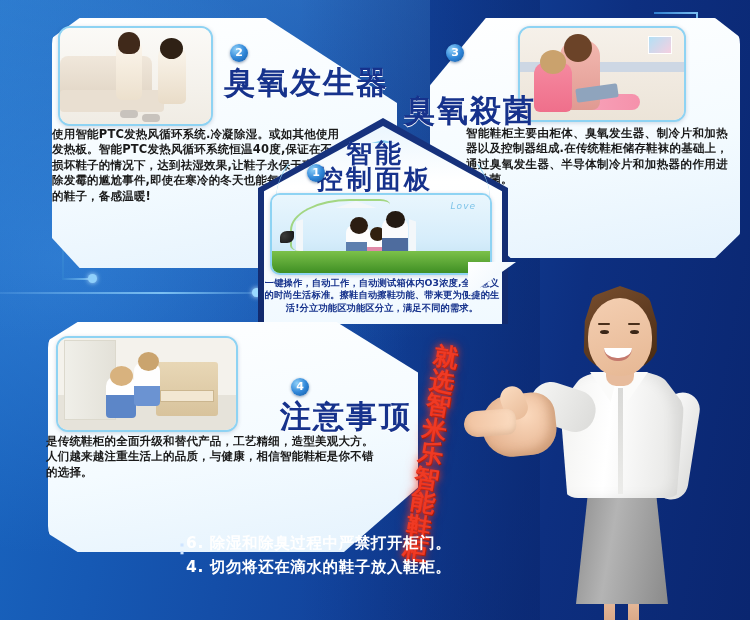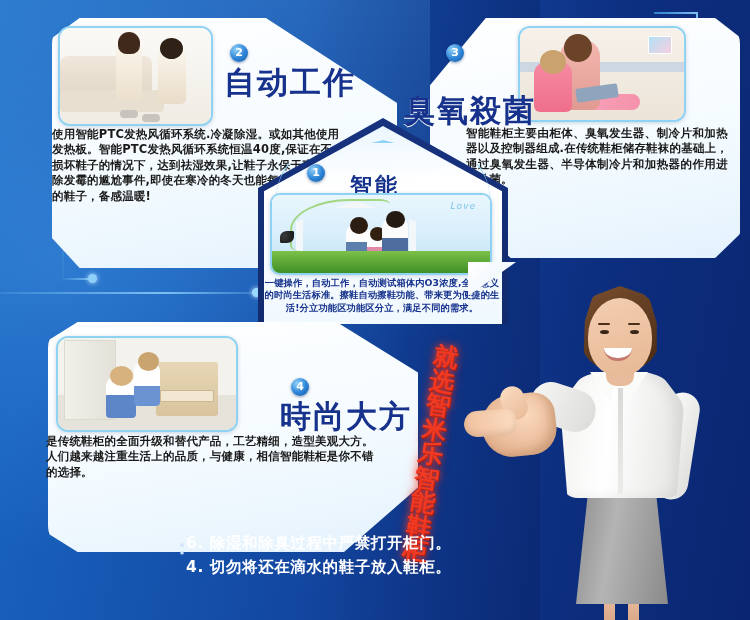--- a/index.html
+++ b/index.html
@@ -121,21 +121,21 @@
     clip-path:polygon(50% 0%,100% 33%,100% 100%,0% 100%,0% 33%);
   }
   .diamond-arc{
     position:absolute; left:276px; top:140px; width:214px; height:60px;
     border-top:3px solid #8ed3f3; border-radius:120px 120px 0 0;
     clip-path:polygon(0% 46%,50% 0%,100% 46%,100% 100%,0% 100%);
   }
   .hd-2{
     position:absolute; left:0; top:140px; width:750px;
     text-align:center; color:#16328c; font-weight:bold;
-    font-size:22px; letter-spacing:3px; line-height:26px; text-shadow:0 1px 0 #fff;margin-top:33px;
+    font-size:26px; letter-spacing:3px; line-height:26px; text-shadow:0 1px 0 #fff;
   }
   .hd-2 span{ display:block; }
   .copy-2{
     position:absolute; left:264px; top:277px; width:236px;
     color:#16328c; font-size:9.3px; line-height:12.4px; font-weight:bold;
     text-align:center; letter-spacing:.1px;
   }
 
   
   .slogan{
@@ -338,21 +338,21 @@
       <div class="sofa-b"></div>
     <div class="kid-g"></div>
       <div class="kid-g-h"></div>
     <div class="kid-b"></div>
       <div class="kid-b-h"></div>
     <div class="slip" style="left:60px;top:82px;"></div>
     <div class="slip" style="left:82px;top:86px;"></div>
   </div>
 
   <div class="badge bd-1">2</div>
-  <div class="hd hd-1">自动工作</div>
+  <div class="hd hd-1">臭氧发生器</div>
   <div class="copy copy-1">使用智能PTC发热风循环系统.冷凝除湿。或如其他使用发热板。智能PTC发热风循环系统恒温40度,保证在不损坏鞋子的情况下，达到祛湿效果,让鞋子永保干爽，排除发霉的尴尬事件,即使在寒冷的冬天也能每天穿上温暖的鞋子，备感温暖!</div>
 
   <div class="panel panel-3"></div>
 
   <div class="photo ph3">
     <div style="position:absolute;inset:0;background:linear-gradient(180deg,#f6f1ea,#ece4d8);"></div>
     <div style="position:absolute;left:0;top:34px;width:168px;height:10px;background:#cdd7e4;"></div>
     <div class="frame-pic"></div>
     <div class="pants"></div>
     <div class="mom"></div>
@@ -402,21 +402,21 @@
     <div class="door"></div>
     <div class="cab"></div>
       <div class="cab-d"></div>
     <div class="boy1"></div>
       <div class="boy1-h"></div>
     <div class="boy2"></div>
       <div class="boy2-h"></div>
   </div>
 
   <div class="badge bd-4">4</div>
-  <div class="hd hd-4">時尚大方</div>
+  <div class="hd hd-4">注意事顶</div>
   <div class="copy copy-4">是传统鞋柜的全面升级和替代产品，工艺精细，造型美观大方。人们越来越注重生活上的品质，与健康，相信智能鞋柜是你不错的选择。</div>
 
   <div class="slogan">
     <span>就</span>
     <span>选</span>
     <span>智</span>
     <span>米</span>
     <span>乐</span>
     <span>智</span>
     <span>能</span>

